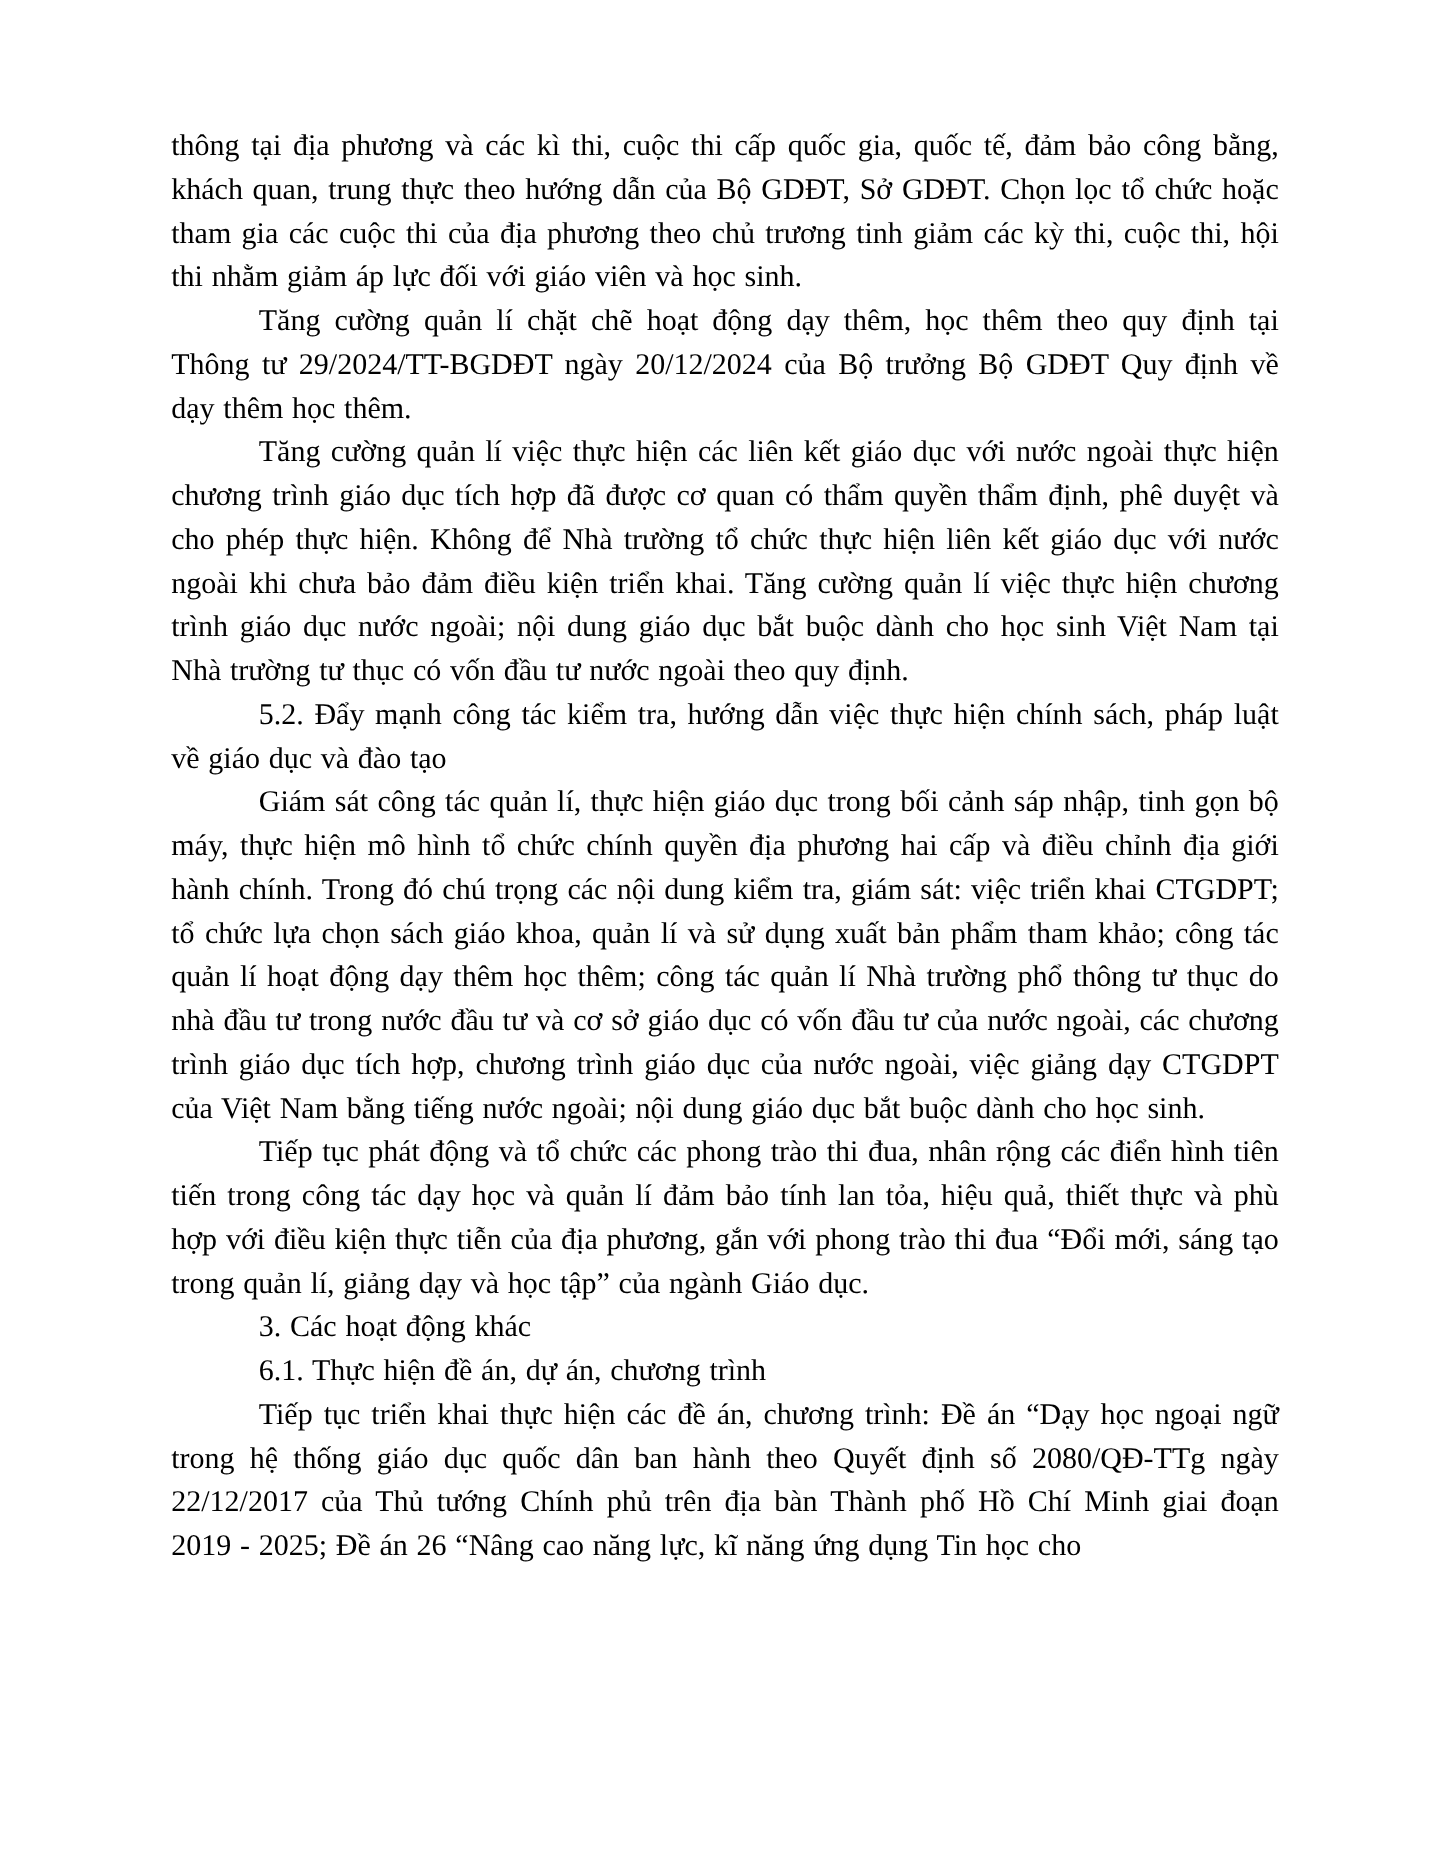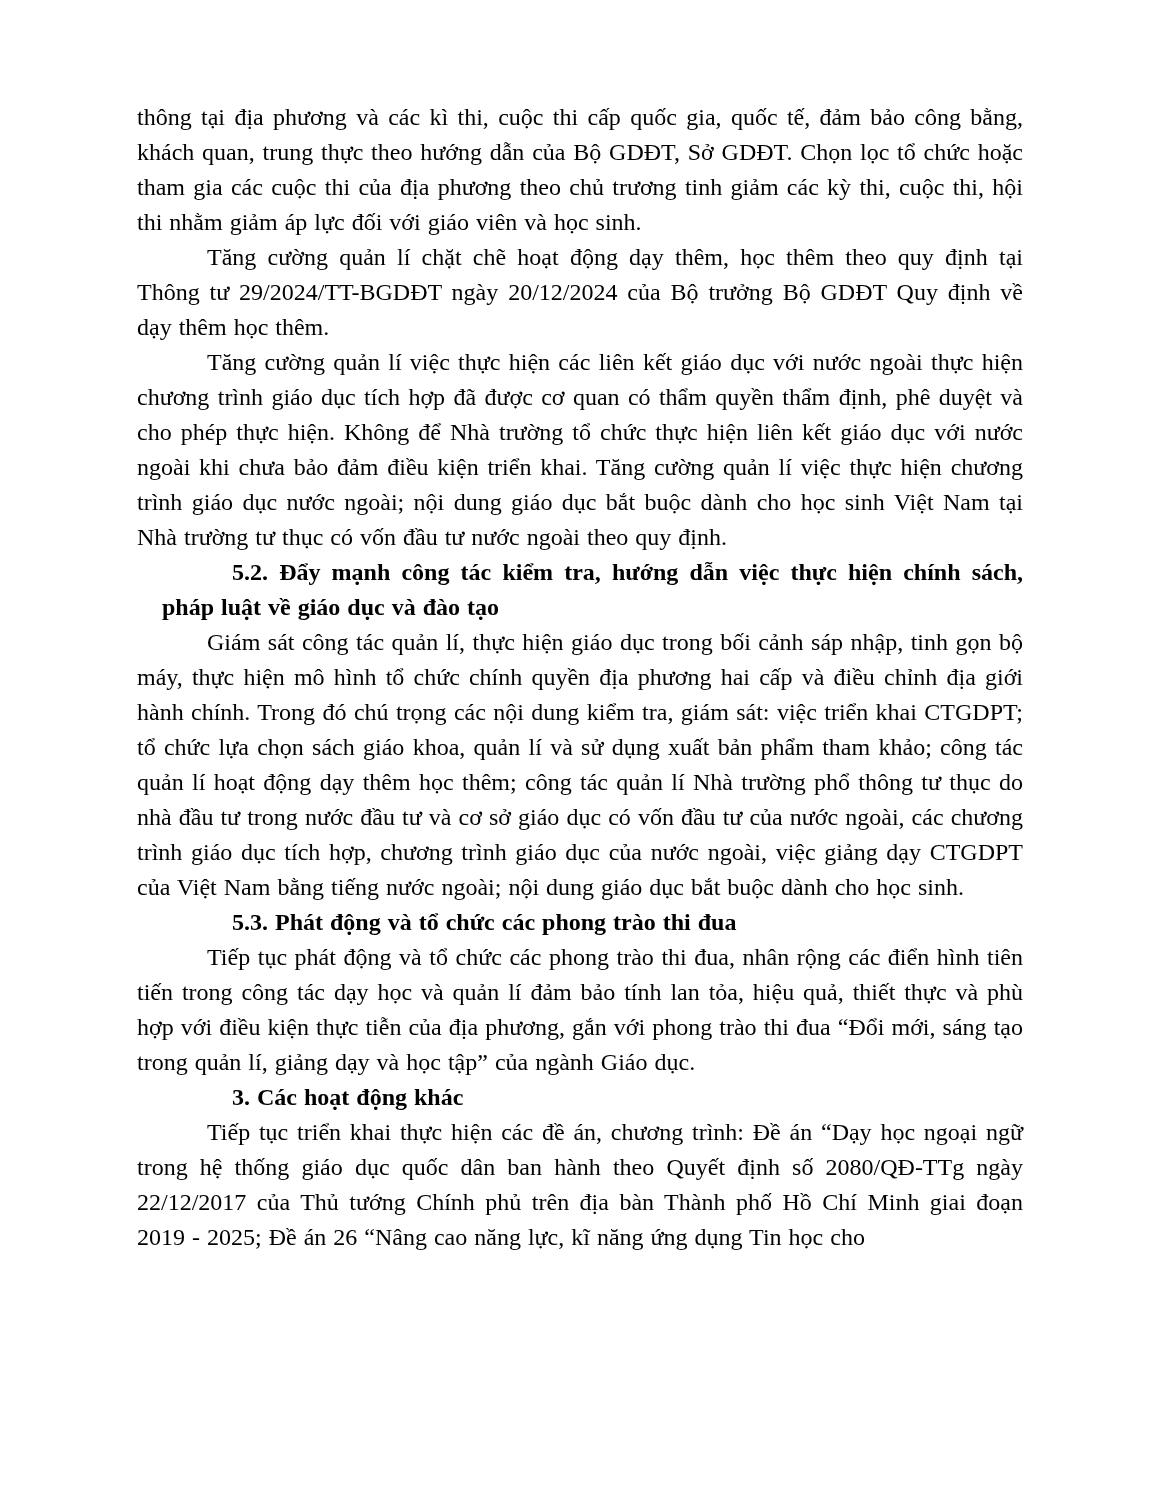--- a/index.html
+++ b/index.html
@@ -23,33 +23,32 @@
   }
   .para, .heading {
     margin: 0;
     font-size: 24px;
     line-height: 35px;
     text-align: justify;
     text-indent: 70px;
     word-spacing: 1px;
   }
   .heading {
-    font-weight: bold;
-    margin-left: 25px;
+    font-weight: normal;
   }
   .no-indent {
     text-indent: 0;
   }
 </style>
 </head>
 <body>
 
 <main class="page">
   <p class="para no-indent">thông tại địa phương và các kì thi, cuộc thi cấp quốc gia, quốc tế, đảm bảo công bằng, khách quan, trung thực theo hướng dẫn của Bộ GDĐT, Sở GDĐT. Chọn lọc tổ chức hoặc tham gia các cuộc thi của địa phương theo chủ trương tinh giảm các kỳ thi, cuộc thi, hội thi nhằm giảm áp lực đối với giáo viên và học sinh.</p>
   <p class="para">Tăng cường quản lí chặt chẽ hoạt động dạy thêm, học thêm theo quy định tại Thông tư 29/2024/TT-BGDĐT ngày 20/12/2024 của Bộ trưởng Bộ GDĐT Quy định về dạy thêm học thêm.</p>
   <p class="para">Tăng cường quản lí việc thực hiện các liên kết giáo dục với nước ngoài thực hiện chương trình giáo dục tích hợp đã được cơ quan có thẩm quyền thẩm định, phê duyệt và cho phép thực hiện. Không để Nhà trường tổ chức thực hiện liên kết giáo dục với nước ngoài khi chưa bảo đảm điều kiện triển khai. Tăng cường quản lí việc thực hiện chương trình giáo dục nước ngoài; nội dung giáo dục bắt buộc dành cho học sinh Việt Nam tại Nhà trường tư thục có vốn đầu tư nước ngoài theo quy định.</p>
   <h2 class="heading">5.2. Đẩy mạnh công tác kiểm tra, hướng dẫn việc thực hiện chính sách, pháp luật về giáo dục và đào tạo</h2>
   <p class="para">Giám sát công tác quản lí, thực hiện giáo dục trong bối cảnh sáp nhập, tinh gọn bộ máy, thực hiện mô hình tổ chức chính quyền địa phương hai cấp và điều chỉnh địa giới hành chính. Trong đó chú trọng các nội dung kiểm tra, giám sát: việc triển khai CTGDPT; tổ chức lựa chọn sách giáo khoa, quản lí và sử dụng xuất bản phẩm tham khảo; công tác quản lí hoạt động dạy thêm học thêm; công tác quản lí Nhà trường phổ thông tư thục do nhà đầu tư trong nước đầu tư và cơ sở giáo dục có vốn đầu tư của nước ngoài, các chương trình giáo dục tích hợp, chương trình giáo dục của nước ngoài, việc giảng dạy CTGDPT của Việt Nam bằng tiếng nước ngoài; nội dung giáo dục bắt buộc dành cho học sinh.</p>
-  <h2 class="heading">5.3. Phát động và tổ chức các phong trào thi đua</h2>
   <p class="para">Tiếp tục phát động và tổ chức các phong trào thi đua, nhân rộng các điển hình tiên tiến trong công tác dạy học và quản lí đảm bảo tính lan tỏa, hiệu quả, thiết thực và phù hợp với điều kiện thực tiễn của địa phương, gắn với phong trào thi đua “Đổi mới, sáng tạo trong quản lí, giảng dạy và học tập” của ngành Giáo dục.</p>
   <h2 class="heading">3. Các hoạt động khác</h2>
+  <h2 class="heading">6.1. Thực hiện đề án, dự án, chương trình</h2>
   <p class="para">Tiếp tục triển khai thực hiện các đề án, chương trình: Đề án “Dạy học ngoại ngữ trong hệ thống giáo dục quốc dân ban hành theo Quyết định số 2080/QĐ-TTg ngày 22/12/2017 của Thủ tướng Chính phủ trên địa bàn Thành phố Hồ Chí Minh giai đoạn 2019 - 2025; Đề án 26 “Nâng cao năng lực, kĩ năng ứng dụng Tin học cho</p>
 </main>
 
 </body></html>

